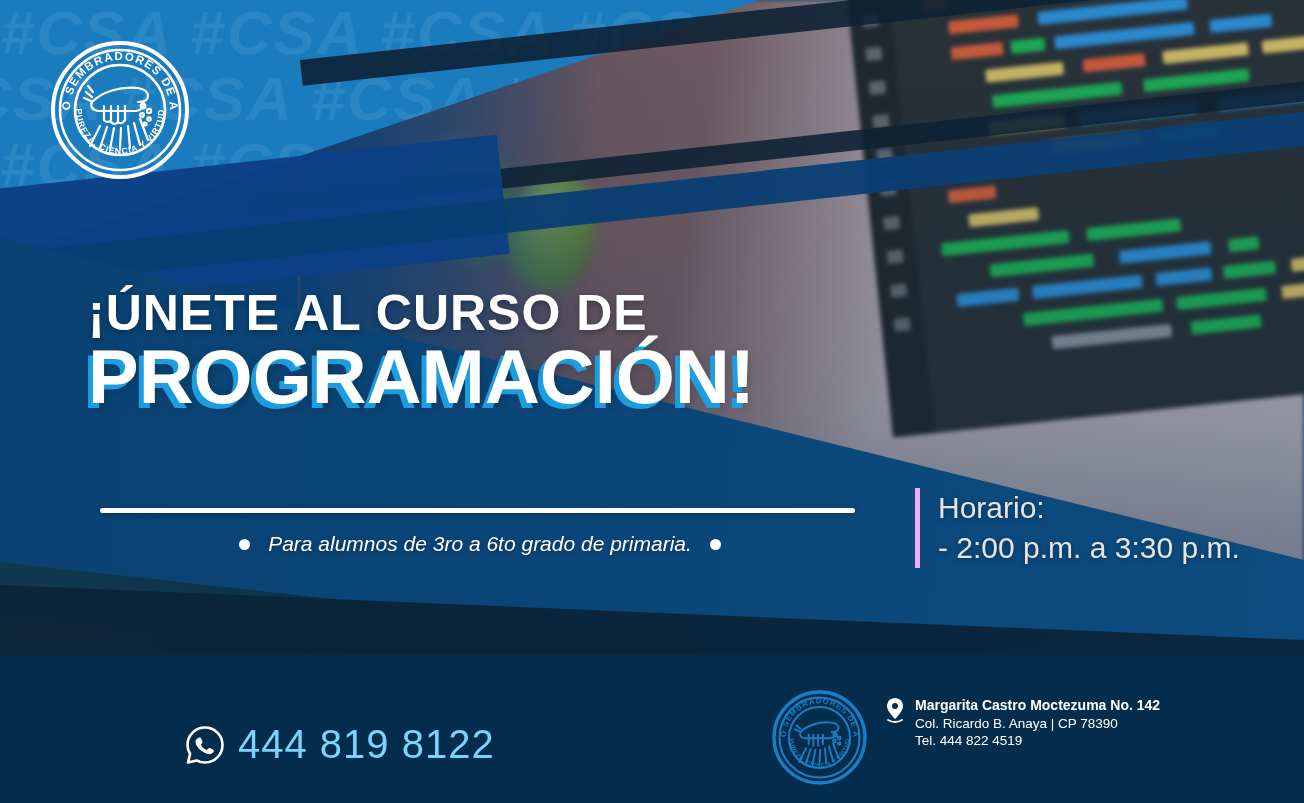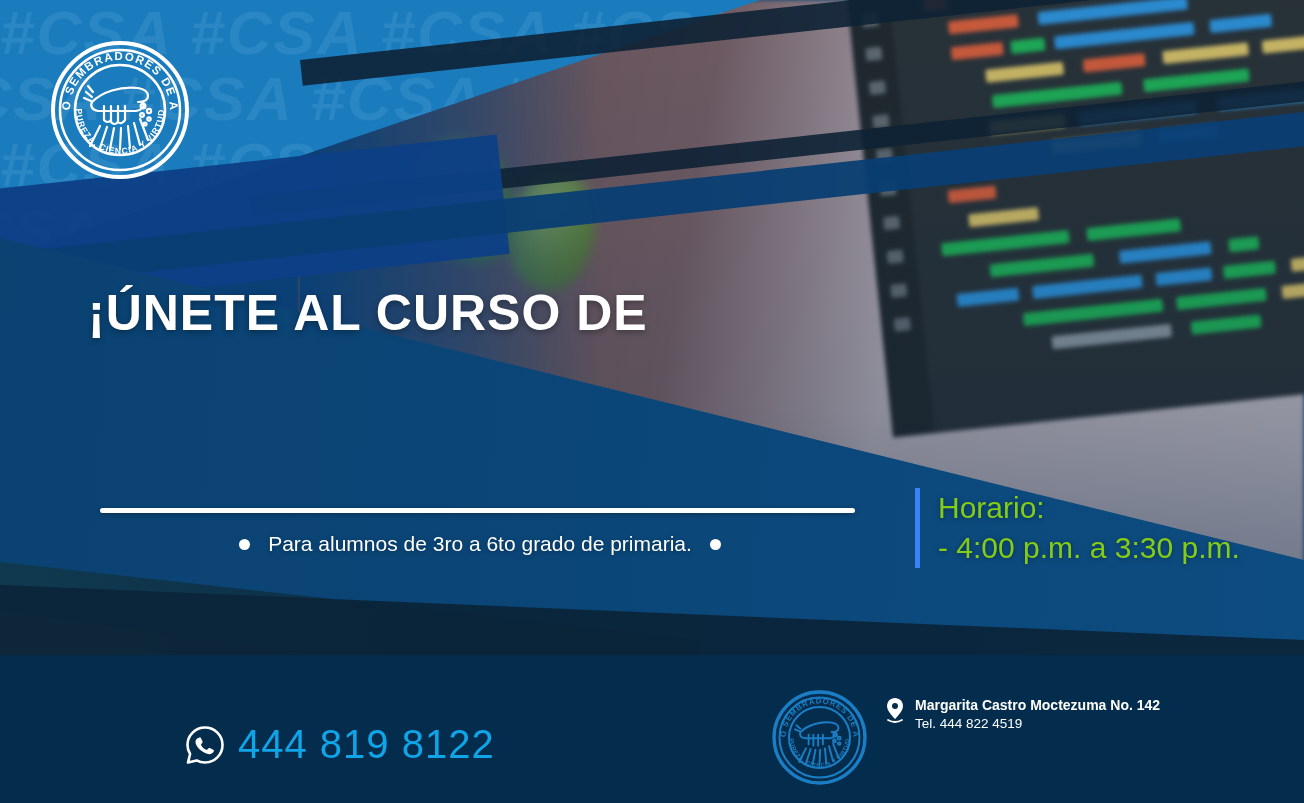--- a/index.html
+++ b/index.html
@@ -175,48 +175,48 @@
     text-shadow:0 1px 4px rgba(0,0,0,.30);
   }
   .rule {
     position:absolute; left:100px; top:508px; width:755px; height:5px;
     background:#ffffff; border-radius:3px;
     box-shadow:0 1px 5px rgba(0,0,0,.3);
   }
   .audience {
     position:absolute; left:100px; top:532px; width:760px;
     display:flex; align-items:center; justify-content:center; gap:18px;
-    color:#ffffff; font-size:21px; font-weight:500;
+    color:#ffffff; font-size:21px; font-style:italic; font-weight:500;
     text-shadow:0 1px 4px rgba(0,0,0,.3);
   }
   .dot { width:11px; height:11px; border-radius:50%; background:#ffffff; flex:none; }
 
   .schedule {
     position:absolute; left:915px; top:488px;
-    border-left:5px solid #3b82f6;
+    border-left:5px solid #f0abfc;
     padding-left:18px;
-    color:#84cc16;
+    color:#e5e5e5;
   }
   .schedule div {
     font-size:30px; line-height:40px; font-weight:500;
     text-shadow:0 1px 5px rgba(0,0,0,.35);
     white-space:nowrap;
   }
 
   
   .informes {
     position:absolute; left:188px; top:686px;
     font-size:30px; font-weight:700; color:#ffffff; letter-spacing:1.5px;
   }
   .phone-row {
     position:absolute; left:184px; top:722px;
     display:flex; align-items:center; gap:12px;
   }
   .phone-num {
-    font-size:40px; font-weight:400; color:#0ea5e9; letter-spacing:1px;
+    font-size:40px; font-weight:400; color:#7dd3fc; letter-spacing:1px;
   }
   .addr {
     position:absolute; left:915px; top:697px;
     color:#ffffff; font-size:13.5px; line-height:17.5px;
   }
   .addr .l1 { font-weight:700; font-size:14px; }
   .pin {
     position:absolute; left:884px; top:697px; width:22px; height:30px;
   }
 </style>
@@ -365,34 +365,35 @@
         <circle cx="93" cy="66" r="2.6"></circle>
         <circle cx="99" cy="71" r="2.2"></circle>
         <circle cx="92" cy="75" r="2"></circle>
         <circle cx="99" cy="79" r="1.8"></circle>
       </g>
     </svg>
   </div>
 
   <div class="headline-wrap">
     <div class="headline-1">¡ÚNETE AL CURSO DE</div>
+    <div class="headline-2">PROGRAMACIÓN!</div>
   </div>
 
 
   <div class="rule"></div>
 
   <div class="audience">
     <span class="dot"></span>
     <span>Para alumnos de 3ro a 6to grado de primaria.</span>
     <span class="dot"></span>
   </div>
 
   <div class="schedule">
     <div>Horario:</div>
-    <div>- 4:00 p.m. a 3:30 p.m.</div>
+    <div>- 2:00 p.m. a 3:30 p.m.</div>
   </div>
 
 
   <div class="phone-row">
     <svg width="42" height="42" viewBox="0 0 42 42" aria-hidden="true">
       <path d="M21,3.5 C11.3,3.5 3.5,11.3 3.5,21 c0,3.3 0.95,6.4 2.6,9.05 L4,38.5 l8.7,-2.05
                C15.25,37.9 18.05,38.5 21,38.5 C30.7,38.5 38.5,30.7 38.5,21 C38.5,11.3 30.7,3.5 21,3.5 Z" fill="none" stroke="#ffffff" stroke-width="2.6" stroke-linejoin="round"></path>
       <path d="M15.6,13.4 c0.5,-0.1 1.05,0 1.4,0.75 l1.5,3.3 c0.25,0.6 0.15,1.1 -0.25,1.55
                l-0.95,1.05 c-0.3,0.35 -0.35,0.75 -0.1,1.2 c1.05,1.95 2.9,3.7 4.95,4.6
                c0.5,0.2 0.9,0.1 1.2,-0.25 l1.05,-1.2 c0.4,-0.45 0.95,-0.55 1.5,-0.3
@@ -404,16 +405,17 @@
   </div>
 
   <svg class="pin" viewBox="0 0 22 30">
     <path d="M11,1 C6.6,1 3,4.6 3,9 c0,5.6 8,13 8,13 s8,-7.4 8,-13 C19,4.6 15.4,1 11,1 Z" fill="#ffffff"></path>
     <circle cx="11" cy="9" r="3" fill="#042d4d"></circle>
     <path d="M4,23 q7,4 14,0" fill="none" stroke="#ffffff" stroke-width="1.8" stroke-linecap="round"></path>
   </svg>
 
   <div class="addr">
     <div class="l1">Margarita Castro Moctezuma No. 142</div>
+    <div>Col. Ricardo B. Anaya  |  CP 78390</div>
     <div>Tel. 444 822 4519</div>
   </div>
 
 </div>
 
 </body></html>

